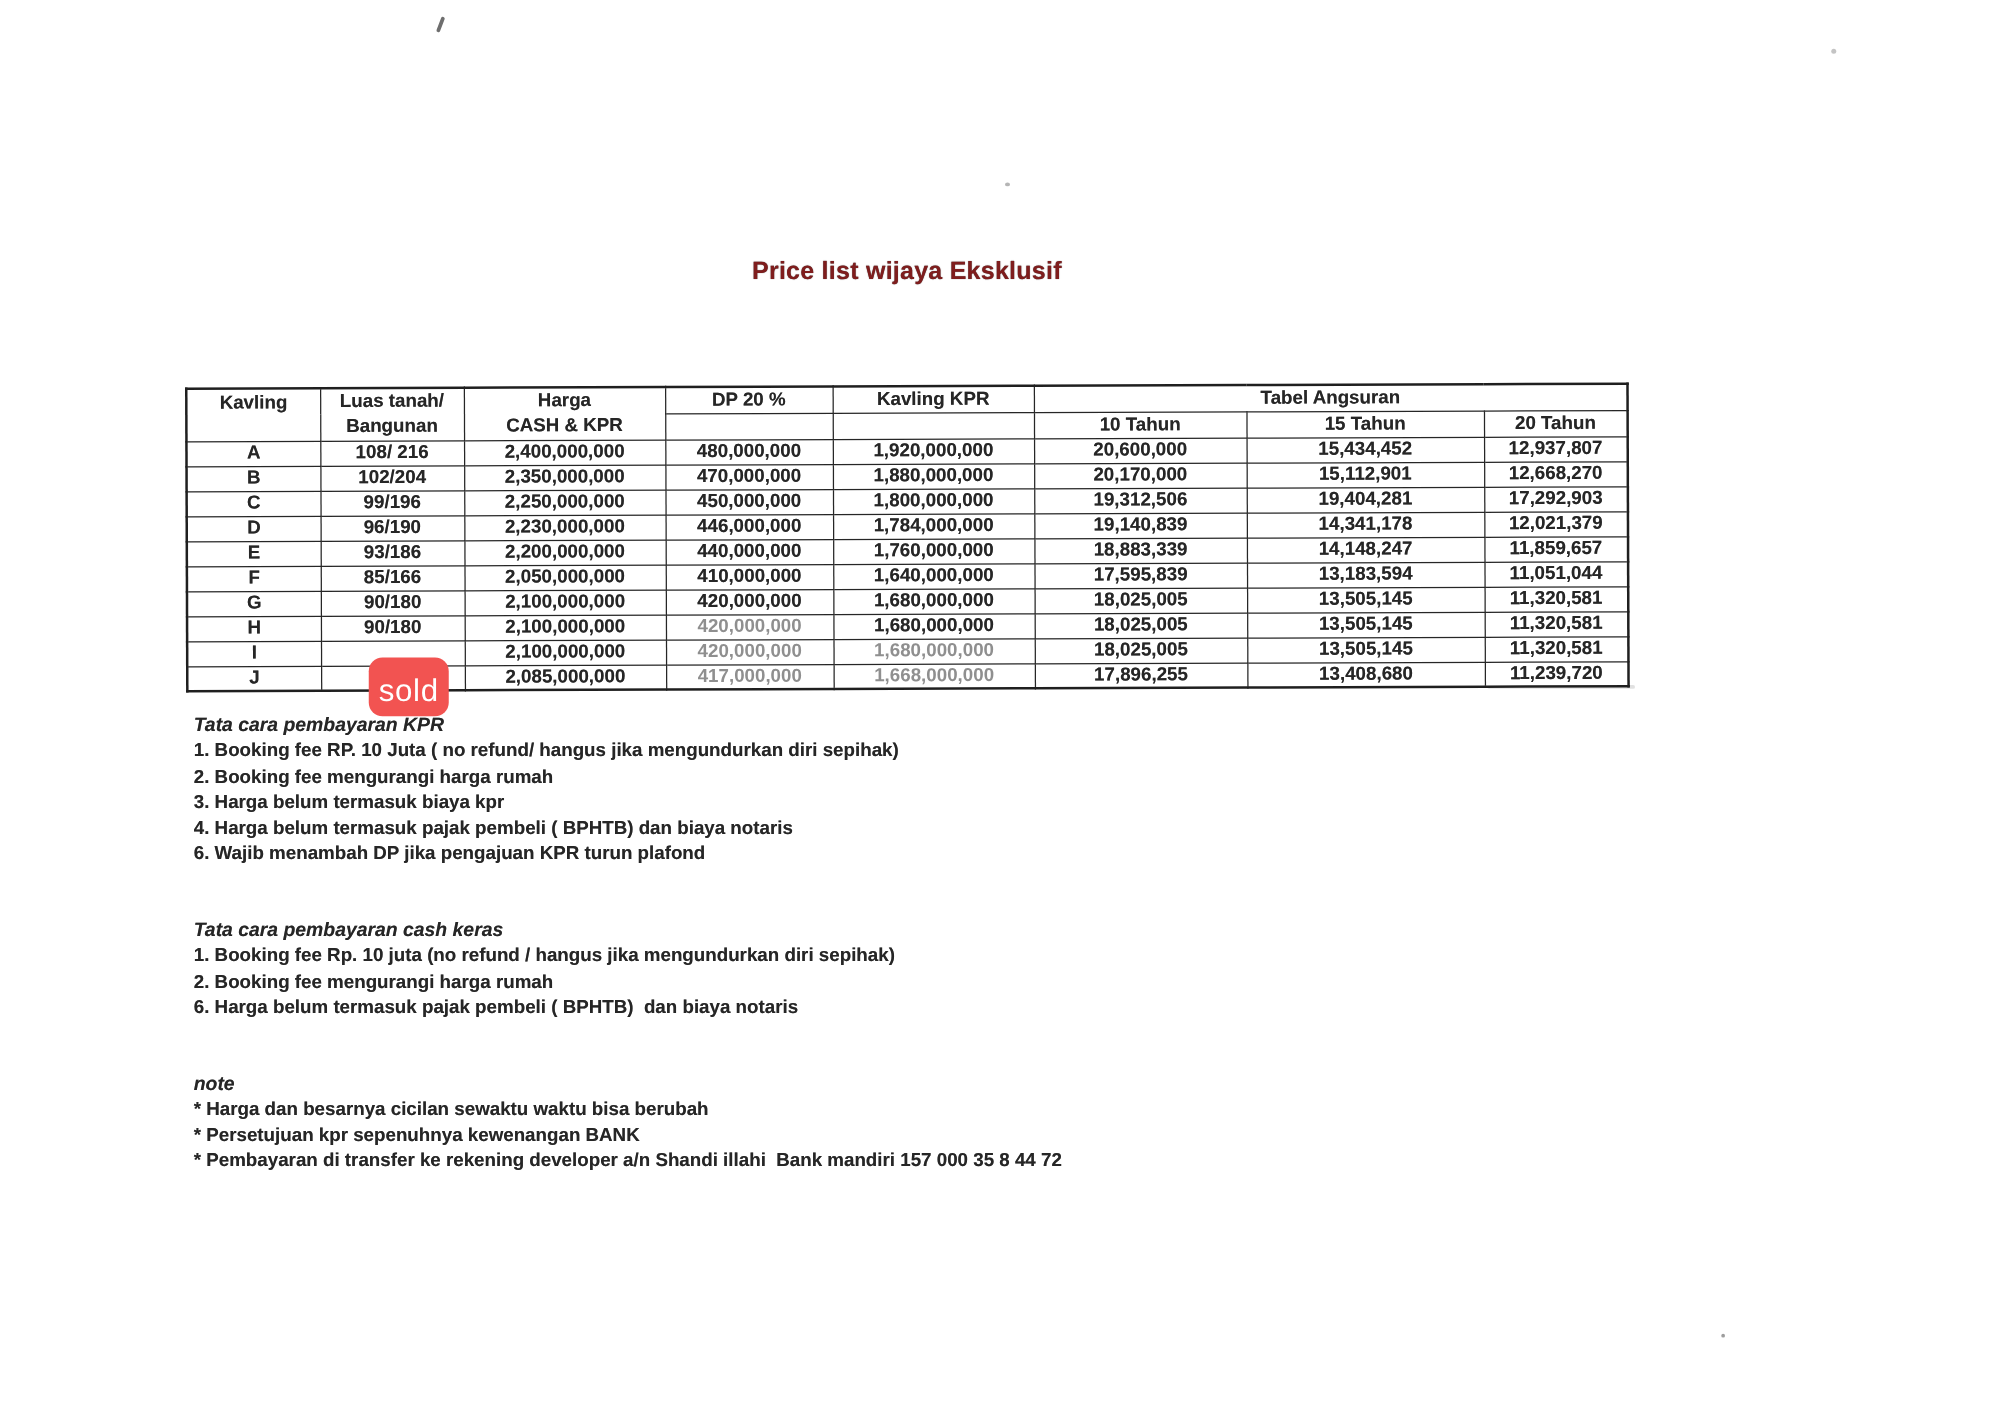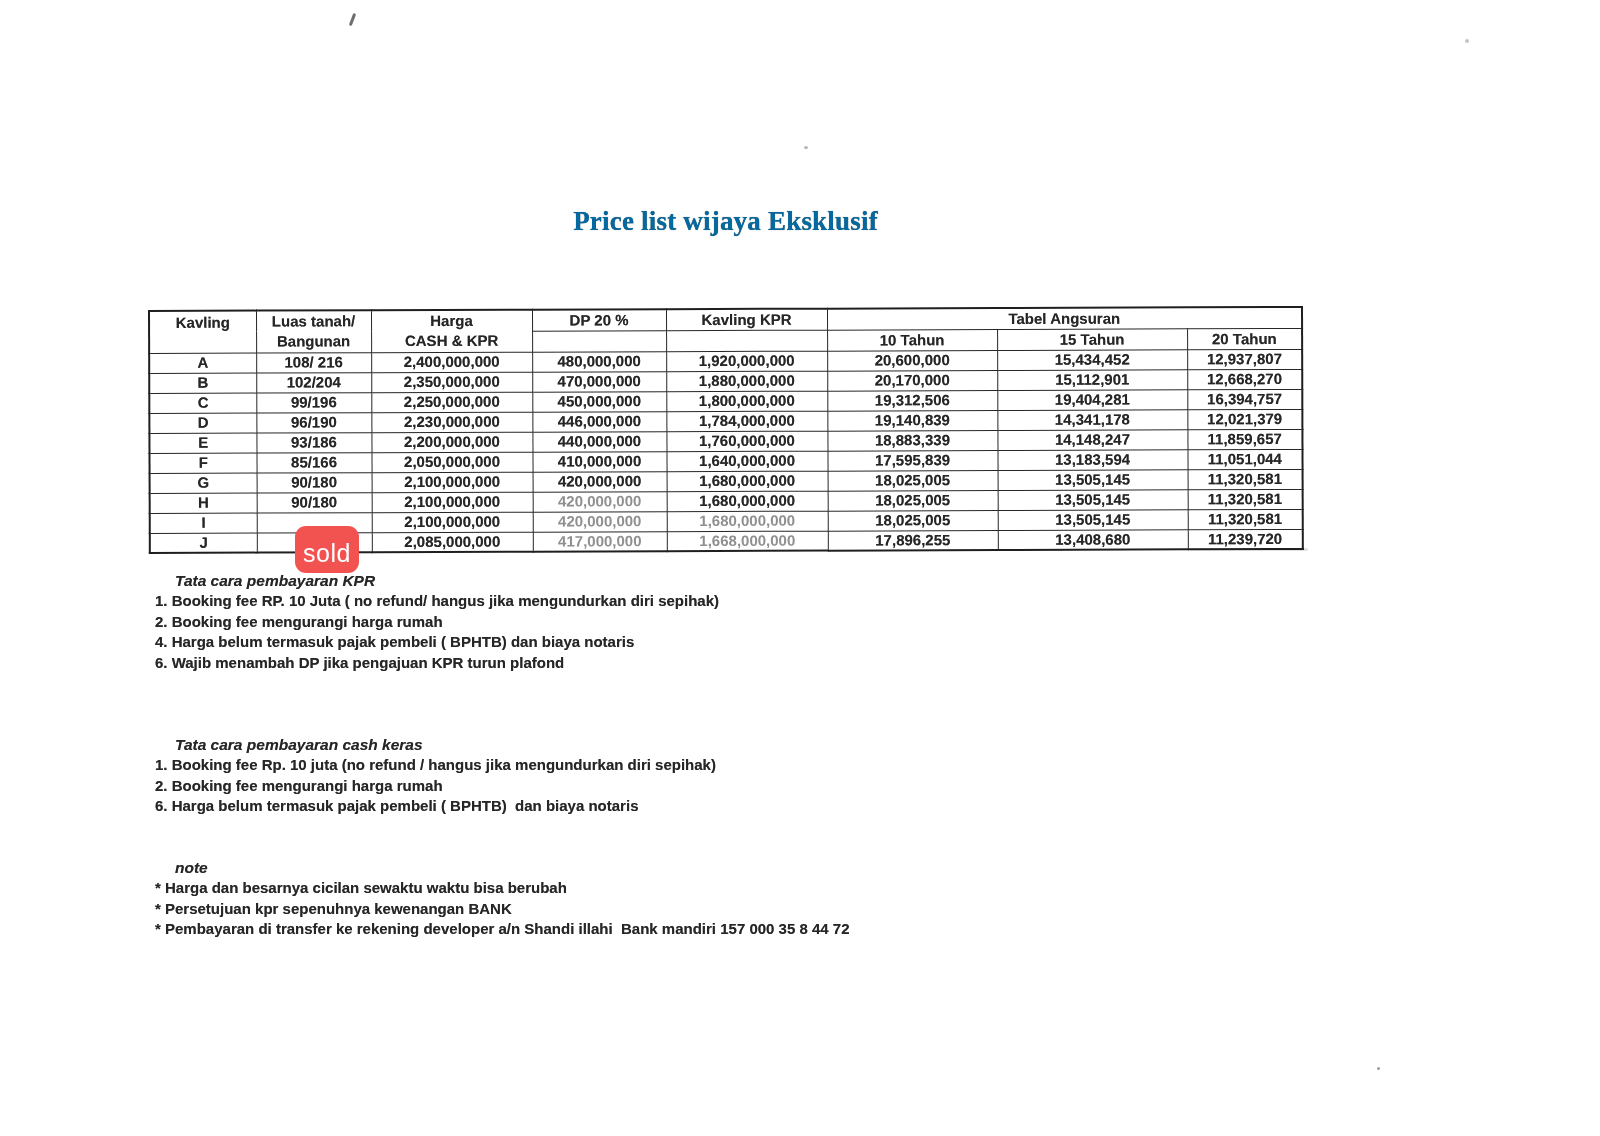--- a/index.html
+++ b/index.html
@@ -4,22 +4,22 @@
 <style>
   * { margin:0; padding:0; box-sizing:border-box; }
   html,body { background:#ffffff; }
   .sheet {
     position:relative; width:1600px; height:1136px; background:#ffffff;
     font-family:"Liberation Sans", sans-serif; color:#242424; overflow:hidden;
   }
   
   .title {
     position:absolute; top:206px; left:148px; width:1155px;
-    text-align:center; font-size:27px; font-weight:700; color:#0369a1;
-    letter-spacing:.2px; text-shadow:0 0 .7px rgba(40,40,40,.85);font-family:Liberation Serif, serif;
+    text-align:center; font-size:20px; font-weight:700; color:#7f1d1d;
+    letter-spacing:.2px; text-shadow:0 0 .7px rgba(40,40,40,.85);
   }
   
   table.price-table {
     position:absolute; left:148px; top:310px;
     border-collapse:collapse; table-layout:fixed;
     transform:rotate(-0.2deg); transform-origin:left top;
     background:#fff;
   }
   table.price-table { border:2.2px solid #1f1f1f; }
   .price-table th, .price-table td {
@@ -44,21 +44,21 @@
   .sold-badge {
     position:absolute; left:295px; top:526px; width:64px; height:47px;
     border-radius:11px; display:flex; align-items:center; justify-content:center;
     padding-top:7px; z-index:5;
   }
   .sold-badge span { color:#ffffff; font-size:25px; font-weight:400; letter-spacing:.5px; }
   
   .section { position:absolute; left:155px; font-size:15px; font-weight:600; color:#262626;
              text-shadow:0 0 .4px rgba(30,30,30,.5); }
   .line { height:20.4px; line-height:20.4px; white-space:pre; }
-  .heading { font-style:italic; font-weight:700; font-size:15.5px;margin-left:20px; }
+  .heading { font-style:italic; font-weight:700; font-size:15.5px; }
   .bold { font-weight:700; }
   #section-kpr  { top:571px; }
   #section-cash { top:735px; }
   #section-note { top:858px; }
   
   .artifact { position:absolute; pointer-events:none; }
   .pen-slash { left:351px; top:13px; width:2.6px; height:13px; background:#6e6e6e;
                transform:rotate(21deg); border-radius:2px; }
   .dot1 { left:804px; top:146px; width:4px; height:3px; background:#b5b5b5; border-radius:50%; }
   .dot2 { left:1465px; top:39px; width:4px; height:4px; background:#c4c4c4; border-radius:50%; }
@@ -130,21 +130,21 @@
           <td>12,668,270</td>
         </tr>
         <tr>
           <td>C</td>
           <td>99/196</td>
           <td>2,250,000,000</td>
           <td>450,000,000</td>
           <td>1,800,000,000</td>
           <td>19,312,506</td>
           <td>19,404,281</td>
-          <td>16,394,757</td>
+          <td>17,292,903</td>
         </tr>
         <tr>
           <td>D</td>
           <td>96/190</td>
           <td>2,230,000,000</td>
           <td>446,000,000</td>
           <td>1,784,000,000</td>
           <td>19,140,839</td>
           <td>14,341,178</td>
           <td>12,021,379</td>
@@ -214,20 +214,21 @@
 
   <div class="sold-badge" style="background-color: rgb(242, 83, 81);">
     <span>sold</span>
   </div>
 
   <div class="section" id="section-kpr">
     <div class="line heading">Tata cara pembayaran KPR</div>
     <div>
         <div class="line">1. Booking fee RP. 10 Juta ( no refund/ hangus jika mengundurkan diri sepihak)</div>
         <div class="line">2. Booking fee mengurangi harga rumah</div>
+        <div class="line">3. Harga belum termasuk biaya kpr</div>
         <div class="line">4. Harga belum termasuk pajak pembeli ( BPHTB) dan biaya notaris</div>
         <div class="line">6. Wajib menambah DP jika pengajuan KPR turun plafond</div>
       </div>
   </div>
 
   <div class="section" id="section-cash">
     <div class="line heading">Tata cara pembayaran cash keras</div>
     <div>
         <div class="line">1. Booking fee Rp. 10 juta (no refund / hangus jika mengundurkan diri sepihak)</div>
         <div class="line">2. Booking fee mengurangi harga rumah</div>

